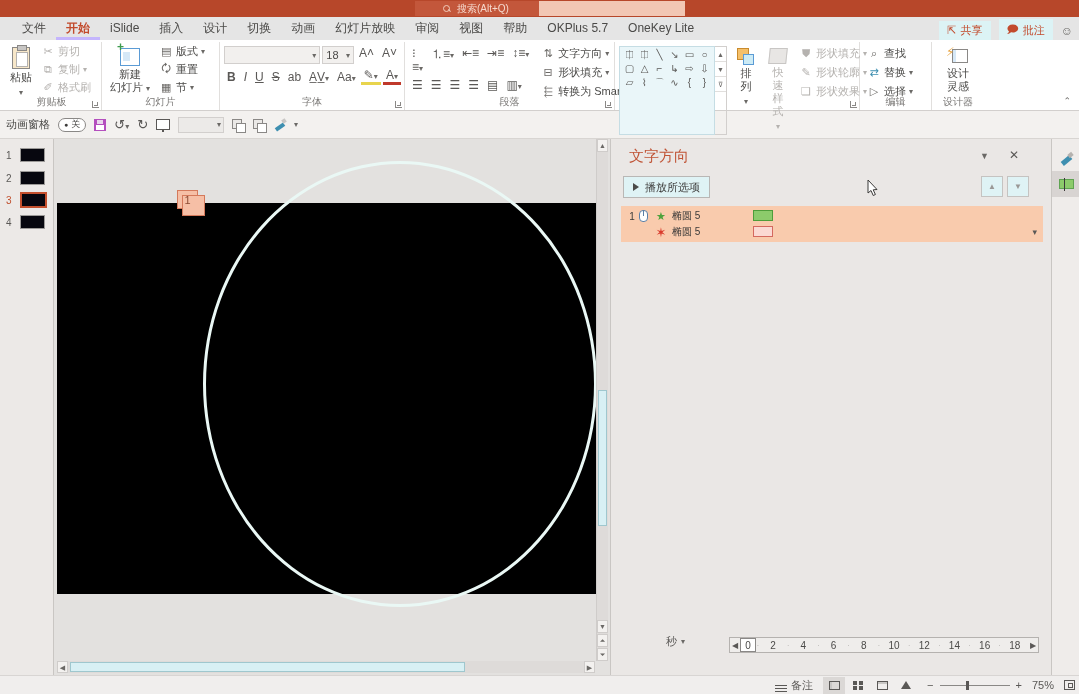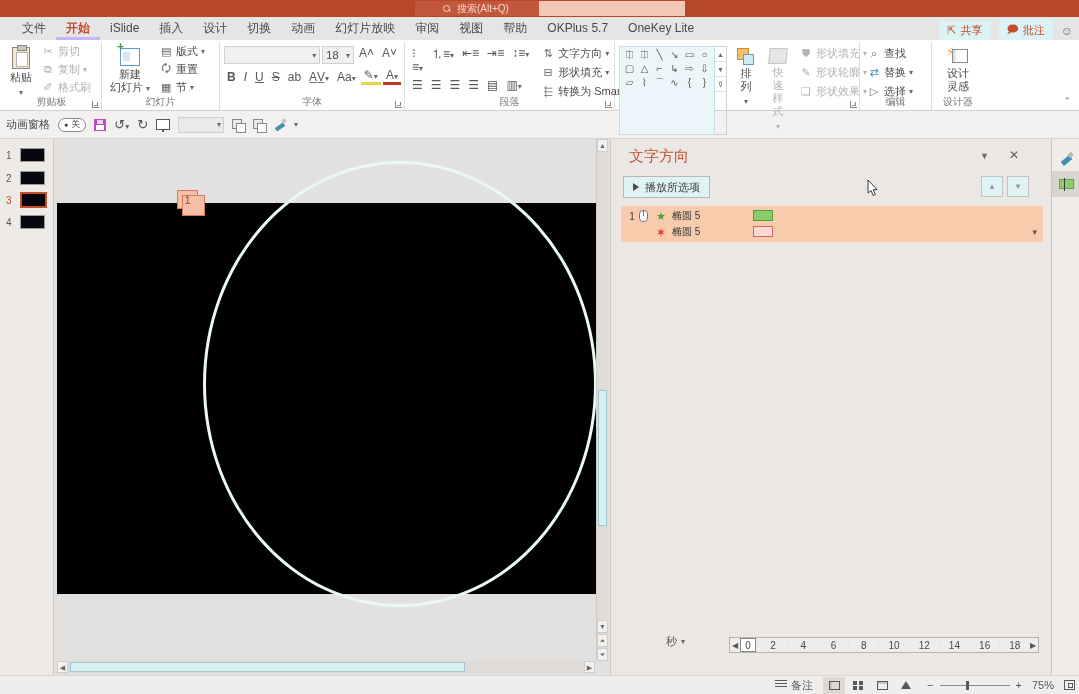--- a/index.html
+++ b/index.html
@@ -553,21 +553,21 @@
         <span class="ico-designpen"></span>
       </div>
       <div class="strip-btn selected">
         <span class="ico-animpane"></span>
       </div>
     </div>
   </div>
 
   <div class="statusbar">
     <div class="sb-right">
-      <span style="display:flex;align-items:flex-start;gap:4px;">
+      <span style="display:flex;align-items:flex-end;gap:4px;">
         <span class="ico-notes"></span>
         <span>备注</span>
       </span>
       <div class="viewbtns">
         <span class="viewbtn active">
             <span class="vb-normal"></span>
           </span>
         <span class="viewbtn">
             <span class="vb-sorter"></span>
           </span>

